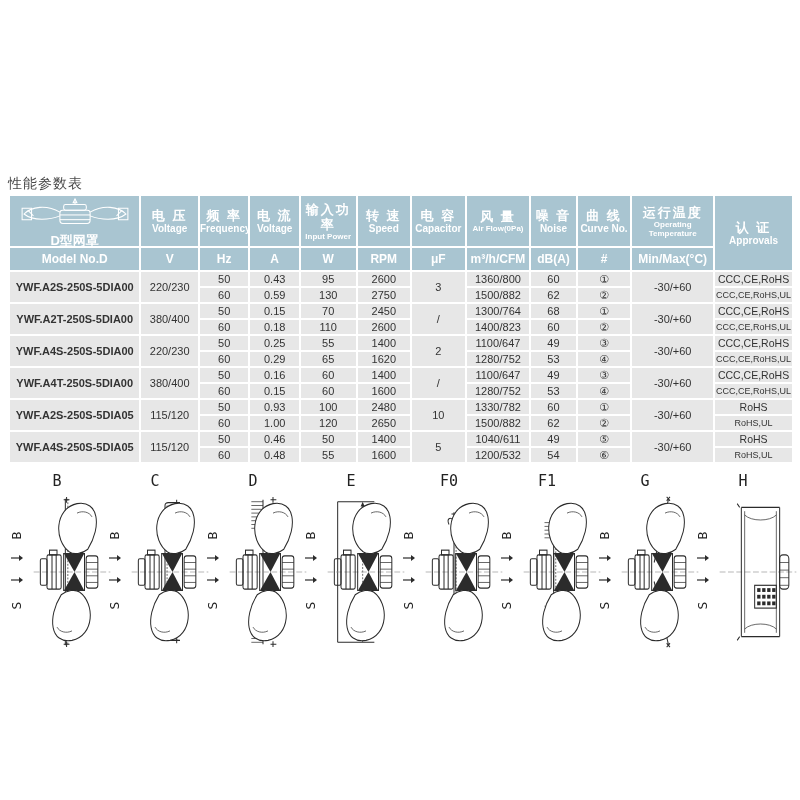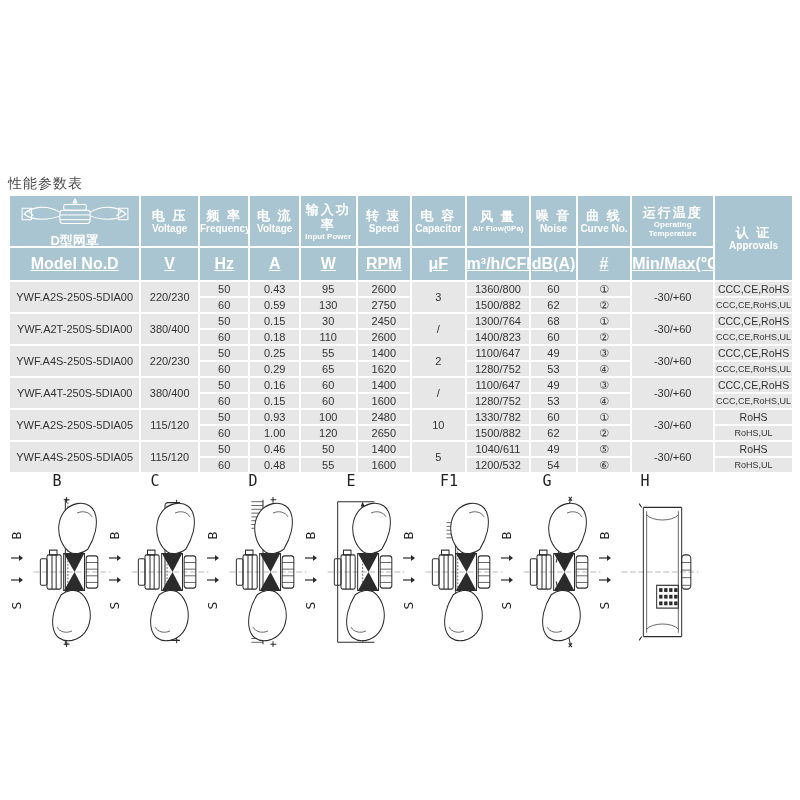--- a/index.html
+++ b/index.html
@@ -16,23 +16,23 @@
     position:absolute;left:8px;top:194px;width:786px;
     border-collapse:separate;border-spacing:2px;table-layout:fixed;
     background:#ffffff;
   }
   table.spec td,table.spec th{padding:0;margin:0;text-align:center;vertical-align:middle;overflow:hidden;}
   .hd{background:#a9c5d1;color:#fff;font-weight:bold;}
   .hd .zh{font-size:13px;line-height:15px;letter-spacing:2px;}
   .hd .en{font-size:10px;line-height:11px;letter-spacing:0;}
   .hd .en.tiny{font-size:8px;line-height:9px;}
   .hd-row1 th{height:50px;}
-  .hd-row2 th{height:32px;font-size:16px;text-decoration:underline;}
+  .hd-row2 th{height:22px;font-size:12px;}
   .cell{background:#e7e7e7;font-size:11px;height:14px;line-height:13px;}
-  .model{font-size:11px;}
+  .model{font-size:11px;font-weight:bold;}
   .appr1{font-size:10.5px;}
   .appr2{font-size:9px;}
   .corner{position:relative;}
   .corner .cap{font-size:13px;font-weight:bold;color:#fff;line-height:11px;}
   
   .diagrams{
     position:absolute;left:8px;top:470px;width:786px;height:190px;
     display:flex;flex-direction:row;
   }
   .diag{width:98px;position:relative;height:188px;}
@@ -181,21 +181,21 @@
     <td class="cell">62</td>
     <td class="cell">②</td>
     <td class="cell appr2">CCC,CE,RoHS,UL</td>
   </tr>
 
   <tr>
     <td class="cell model" rowspan="2">YWF.A2T-250S-5DIA00</td>
     <td class="cell" rowspan="2">380/400</td>
     <td class="cell">50</td>
     <td class="cell">0.15</td>
-    <td class="cell">30</td>
+    <td class="cell">70</td>
     <td class="cell">2450</td>
     <td class="cell" rowspan="2">/</td>
     <td class="cell">1300/764</td>
     <td class="cell">68</td>
     <td class="cell">①</td>
     <td class="cell" rowspan="2">-30/+60</td>
     <td class="cell appr1">CCC,CE,RoHS</td>
   </tr>
   <tr>
     <td class="cell">60</td>
@@ -432,20 +432,42 @@
       <line class="ln" x1="14" y1="6" x2="14" y2="154"></line>
       <line class="ln" x1="14" y1="6" x2="58" y2="6"></line>
       <line class="ln" x1="14" y1="154" x2="58" y2="154"></line>
       <line class="thin dot" x1="44" y1="10" x2="44" y2="150"></line>
       <path class="fillk" d="M44 6 l-2.5 5 h5 Z"></path>
       <path class="fillk" d="M44 154 l-2.5 -5 h5 Z"></path>
       <use href="#fan-core"></use>
     </svg>
   </div>
 
+  <div class="diag">
+    <div class="dlabel">F0</div>
+    <span class="dim b">B</span>
+    <svg class="flow-arrow fa1" viewBox="0 0 14 8">
+        <line class="ln" x1="1" y1="4" x2="10" y2="4"></line>
+        <path class="fillk" d="M9 1 L13 4 L9 7 Z"></path>
+      </svg>
+    <svg class="flow-arrow fa2" viewBox="0 0 14 8">
+        <line class="ln" x1="1" y1="4" x2="10" y2="4"></line>
+        <path class="fillk" d="M9 1 L13 4 L9 7 Z"></path>
+      </svg>
+    <span class="dim s">S</span>
+    <svg class="art" width="80" height="152" viewBox="0 0 96 160" preserveAspectRatio="none">
+      <line class="ln" x1="36" y1="26" x2="36" y2="134"></line>
+      <line class="thin dot" x1="38.5" y1="28" x2="38.5" y2="132"></line>
+      <path class="ln" d="M36 26 C31 21 27 24 30 30"></path>
+      <path class="ln" d="M36 134 C31 139 27 136 30 130"></path>
+      <path class="ln" d="M36 22 v-5 M33 19 h6"></path>
+      <path class="ln" d="M36 138 v5 M33 141 h6"></path>
+      <use href="#fan-core"></use>
+    </svg>
+  </div>
 
   <div class="diag">
     <div class="dlabel">F1</div>
     <span class="dim b">B</span>
     <svg class="flow-arrow fa1" viewBox="0 0 14 8">
         <line class="ln" x1="1" y1="4" x2="10" y2="4"></line>
         <path class="fillk" d="M9 1 L13 4 L9 7 Z"></path>
       </svg>
     <svg class="flow-arrow fa2" viewBox="0 0 14 8">
         <line class="ln" x1="1" y1="4" x2="10" y2="4"></line>

